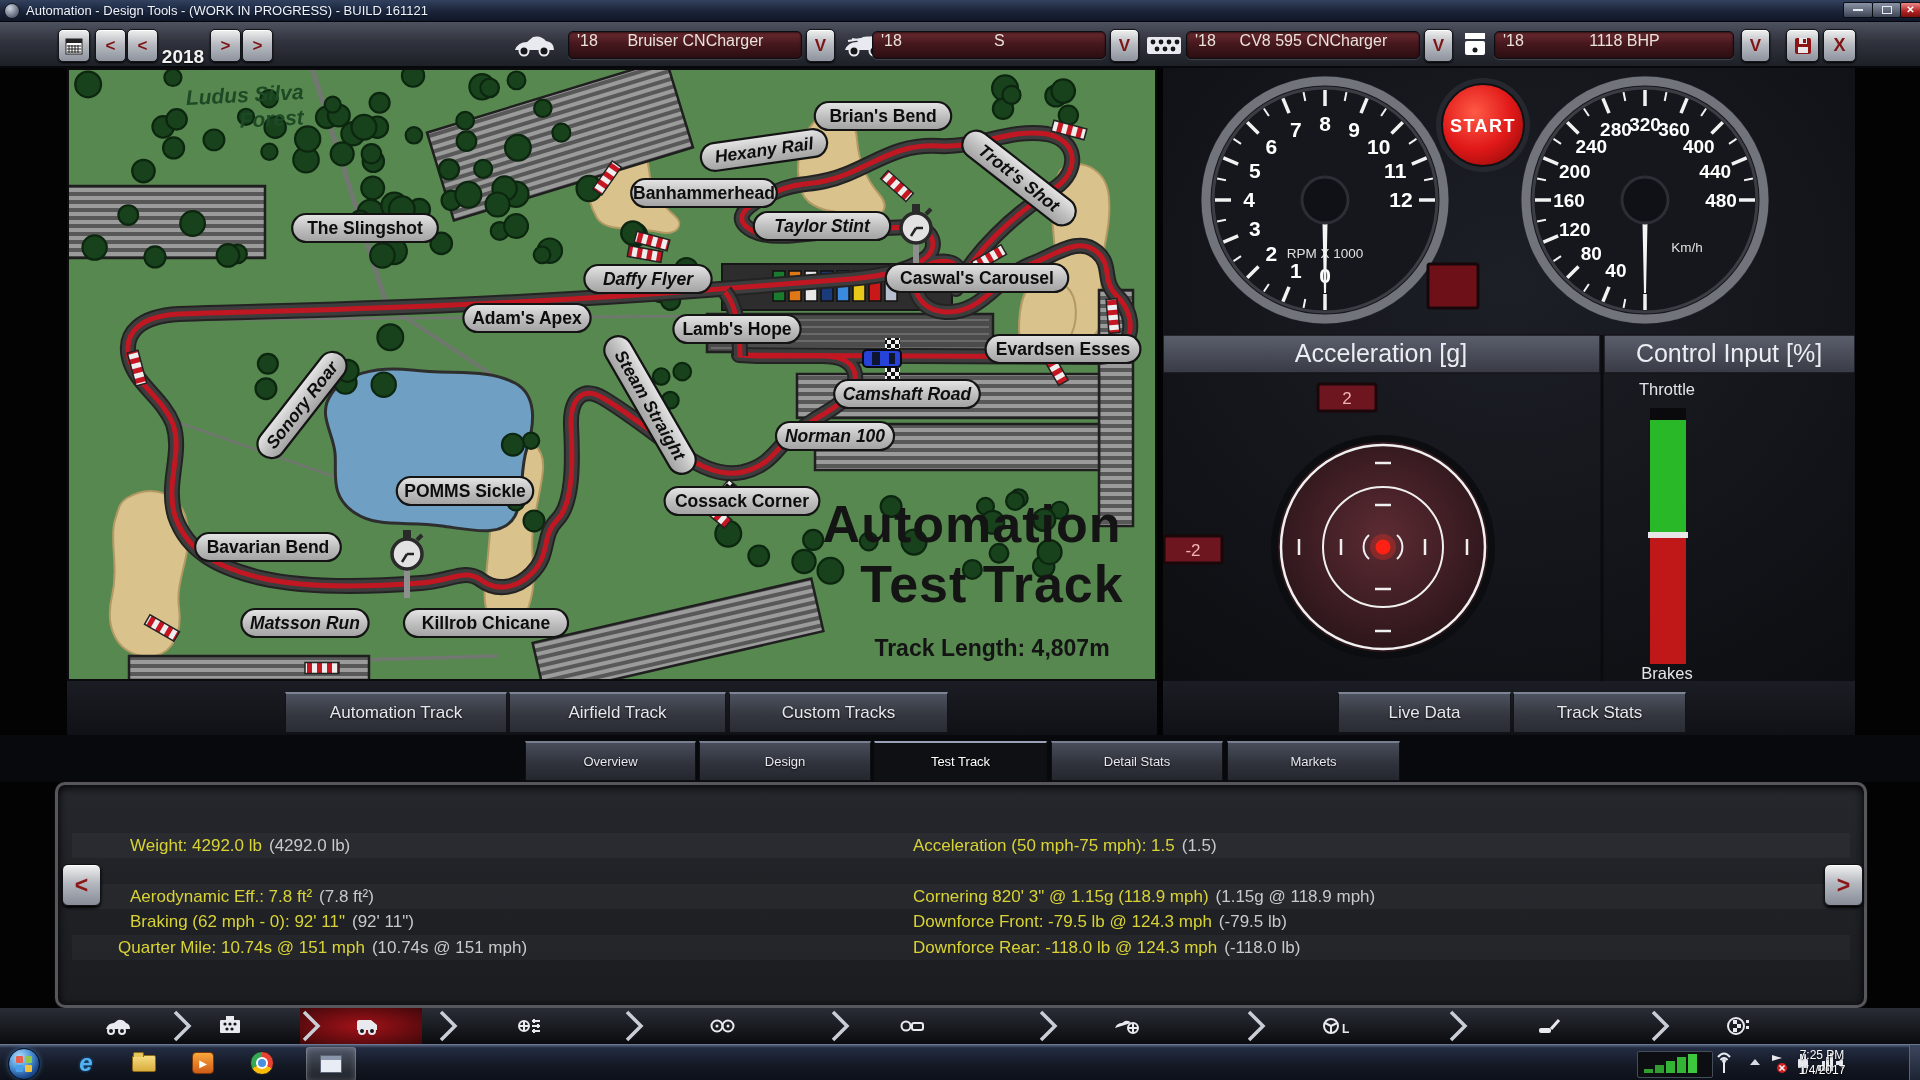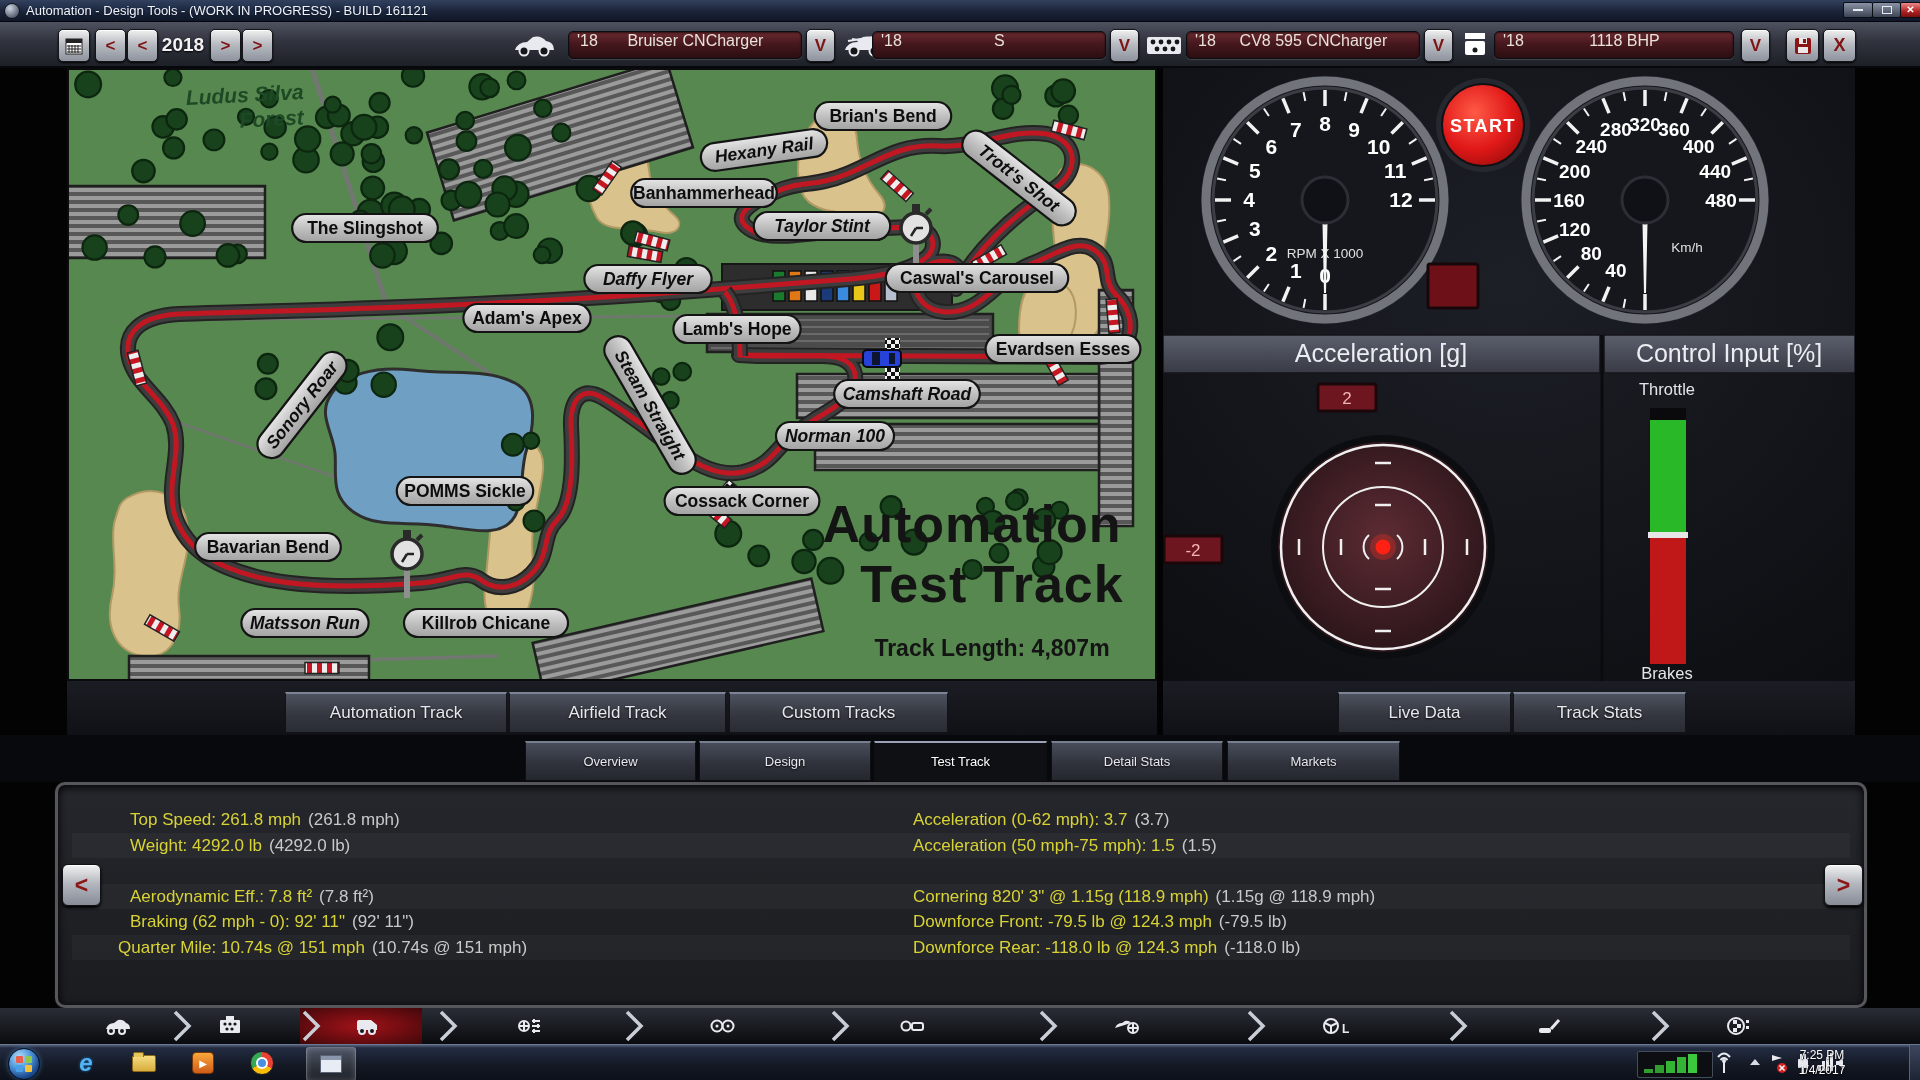--- a/index.html
+++ b/index.html
@@ -126,21 +126,21 @@
     <svg width="18" height="18" viewBox="0 0 18 18">
       <rect x="1" y="2" width="16" height="15" fill="#fff" stroke="#222"></rect>
       <rect x="1" y="2" width="16" height="4" fill="#222"></rect>
       <g stroke="#222" stroke-width="1">
           <path d="M4 8v8M7 8v8M10 8v8M13 8v8M2 9h14M2 12h14M2 15h14"></path>
         </g>
     </svg>
   </div>
   <div class="metalbtn" style="left:95px;width:29px;">&lt;</div>
   <div class="metalbtn" style="left:127px;width:29px;">&lt;</div>
-  <div id="yearlabel" style="left:160px;width:46px;">2018</div>
+  <div id="yearlabel" style="left:160px;width:46px;margin-top:12px;">2018</div>
   <div class="metalbtn" style="left:210px;width:29px;">&gt;</div>
   <div class="metalbtn" style="left:242px;width:29px;">&gt;</div>
 
   <svg class="tbicon" style="left:512px;" width="44" height="26" viewBox="0 0 44 26">
     <path d="M3 18 q3 -8 12 -8 l6 -5 q8 -2 13 4 q8 1 8 9 l-39 0 z" fill="#e8eaf0"></path>
     <circle cx="12" cy="19" r="4.5" fill="#15161a" stroke="#e8eaf0" stroke-width="2"></circle>
     <circle cx="32" cy="19" r="4.5" fill="#15161a" stroke="#e8eaf0" stroke-width="2"></circle>
   </svg>
   <div class="tbfield" style="left:568px;width:234px;">
     <span class="yr">'18</span>
@@ -681,24 +681,20 @@
 <div class="tab" style="left:1513px;width:173px;">Track Stats</div>
 
 <div class="abs" id="maintabstrip"></div>
 <div class="maintab" style="left:525px;width:171px;">Overview</div>
 <div class="maintab" style="left:699px;width:172px;">Design</div>
 <div class="maintab active" style="left:874px;width:173px;">Test Track</div>
 <div class="maintab" style="left:1051px;width:172px;">Detail Stats</div>
 <div class="maintab" style="left:1227px;width:173px;">Markets</div>
 
 <div class="abs" id="statsframe">
-    <div class="statrow" style="top: 22px;">
-      <div class="stat" style="left: 58px;"><span class="v">Top Speed: 261.8 mph</span><span class="p">(261.8 mph)</span></div>
-      <div class="stat" style="left: 841px;"><span class="v">Acceleration (0-62 mph): 3.7</span><span class="p">(3.7)</span></div>
-    </div>
     <div class="statrow odd" style="top: 47.5px;">
       <div class="stat" style="left: 58px;"><span class="v">Weight: 4292.0 lb</span><span class="p">(4292.0 lb)</span></div>
       <div class="stat" style="left: 841px;"><span class="v">Acceleration (50 mph-75 mph): 1.5</span><span class="p">(1.5)</span></div>
     </div>
     <div class="statrow odd" style="top: 98.5px;">
       <div class="stat" style="left: 58px;"><span class="v">Aerodynamic Eff.: 7.8 ft²</span><span class="p">(7.8 ft²)</span></div>
       <div class="stat" style="left: 841px;"><span class="v">Cornering 820' 3" @ 1.15g (118.9 mph)</span><span class="p">(1.15g @ 118.9 mph)</span></div>
     </div>
     <div class="statrow" style="top: 124px;">
       <div class="stat" style="left: 58px;"><span class="v">Braking (62 mph - 0): 92' 11"</span><span class="p">(92' 11")</span></div>

